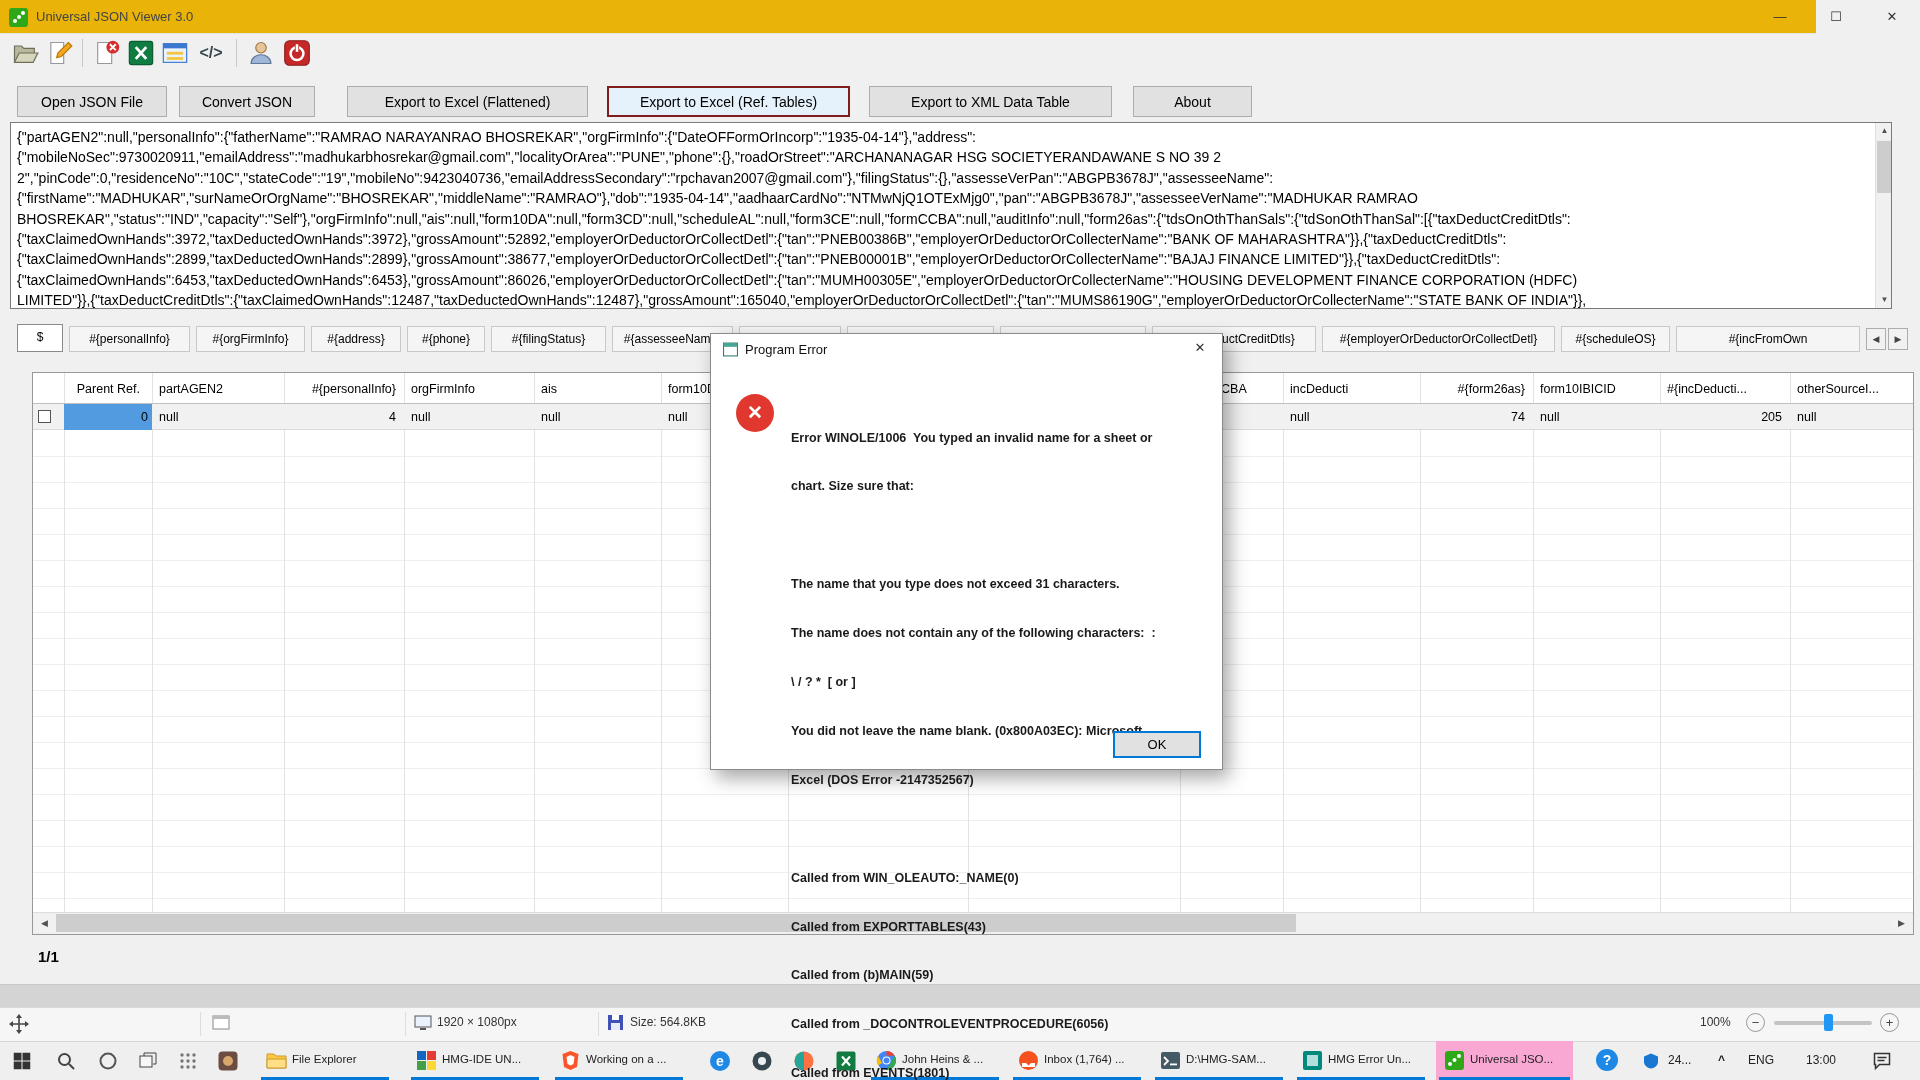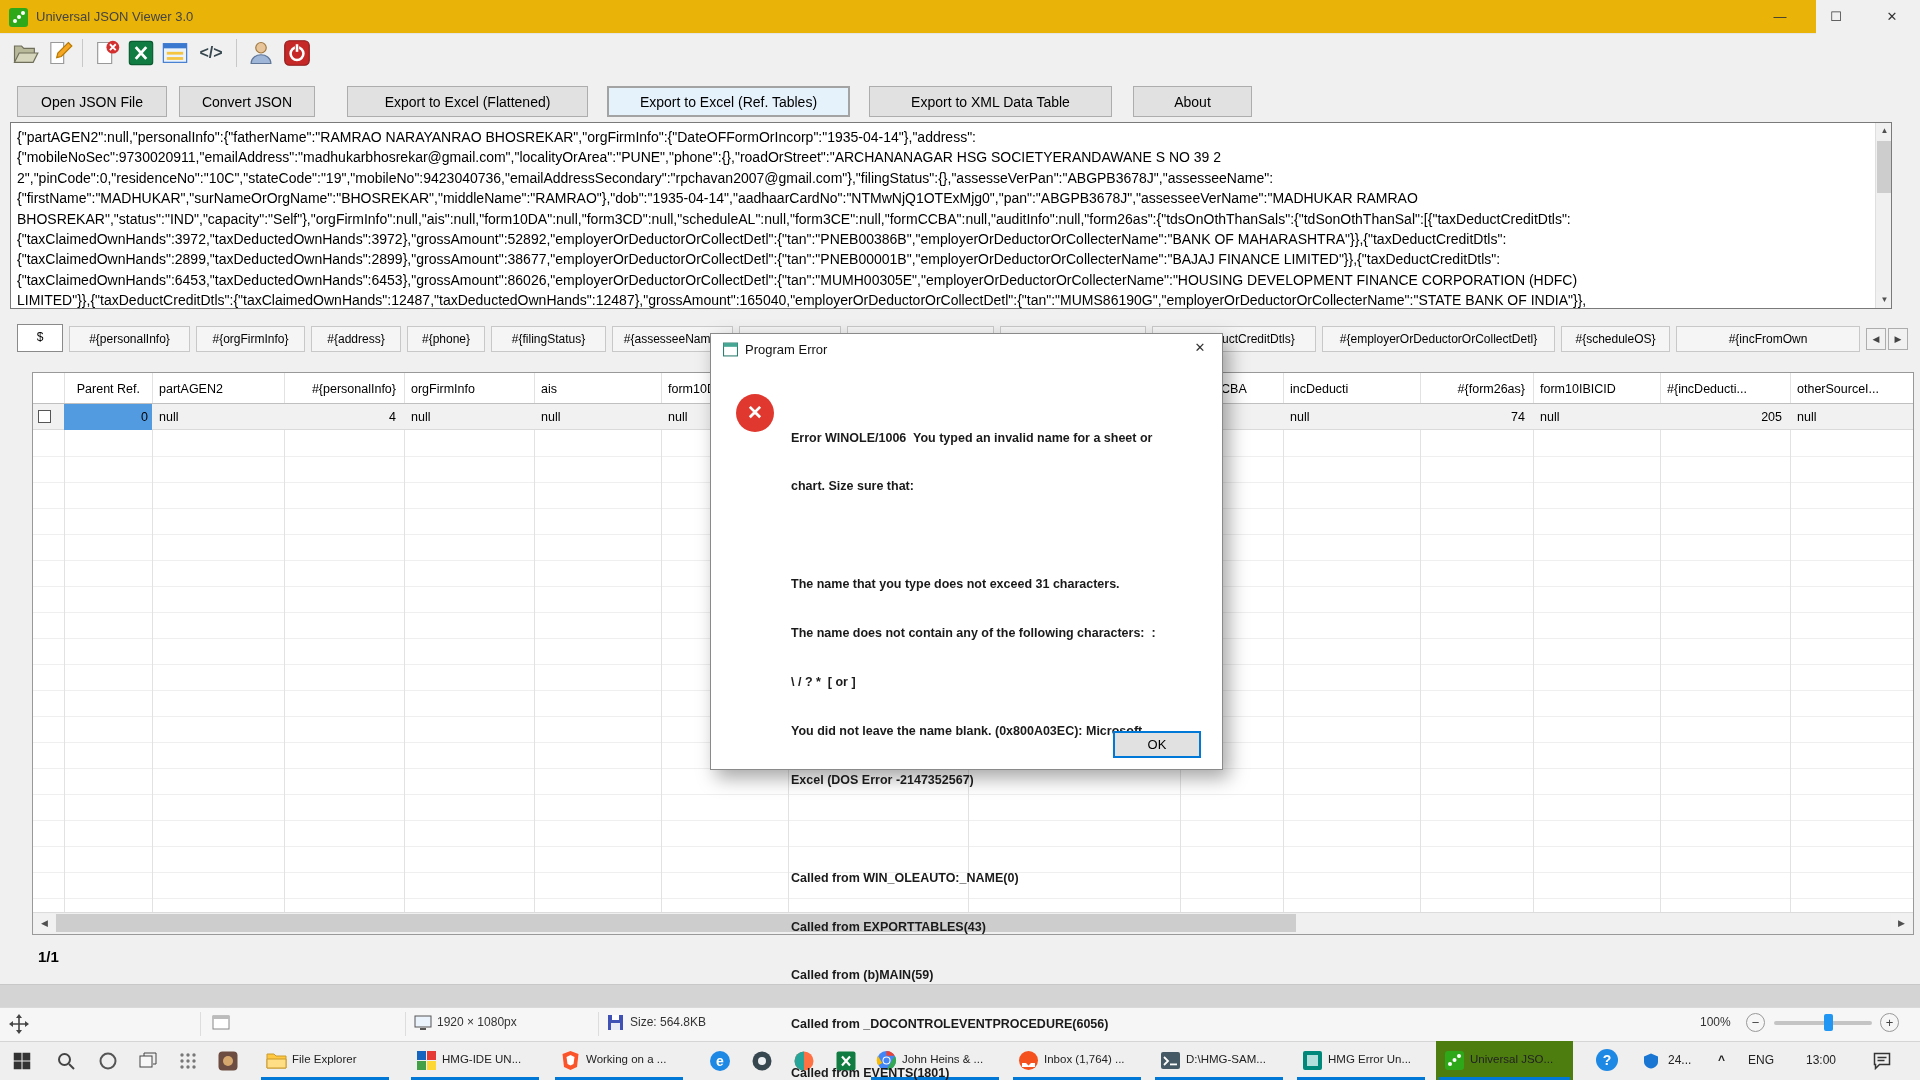--- a/index.html
+++ b/index.html
@@ -15,21 +15,21 @@
   .winbtn { top:0; width:56px; height:34px; text-align:center; line-height:34px; font-size:13px; color:#333; }
 
   
   .toolbar { left:0; top:34px; width:1920px; height:46px; background:#F0F0F0; }
   .tbico { top:4px; width:30px; height:30px; }
   .tbsep { top:5px; width:1px; height:28px; background:#C8C8C8; }
   .code-ico { font-weight:bold; font-size:16px; color:#37474F; line-height:30px; text-align:center; width:34px; }
 
   
   .abtn { top:86px; height:31px; background:#E1E1E1; border:1px solid #ADADAD; font-size:14px; text-align:center; color:#000; font-family:"Liberation Sans",sans-serif; }
-  .abtn.focused { border:2px solid #a3a3a3; background:#E5F1FB; }
+  .abtn.focused { border:2px solid #7f1d1d; background:#E5F1FB; }
 
   
   .jsonbox { left:10px; top:122px; width:1882px; height:187px; background:#fff; border:1px solid #7A7A7A; overflow:hidden; }
   .jline { position:absolute; left:6px; white-space:pre; font-size:14px; line-height:20.4px; width:1850px; overflow:hidden; }
   .vscroll { left:1864px; top:0px; width:17px; height:185px; background:#F0F0F0; border-left:1px solid #DFDFDF; }
   .sbtn { width:17px; height:16px; background:#F1F1F1; text-align:center; color:#505050; font-size:8px; line-height:16px; }
   .vthumb { left:1px; top:18px; width:15px; height:52px; background:#CDCDCD; }
 
   
   .tab { top:326px; height:26px; background:#F5F5F5; border:1px solid #C8C8C8; font-size:12px; text-align:center; line-height:24px; white-space:nowrap; overflow:hidden; }
@@ -76,21 +76,21 @@
   .zoomthumb { left:1824px; top:1014px; width:9px; height:17px; background:#2196F3; border-radius:2px; }
 
   
   .taskbar { left:0; top:1041px; width:1920px; height:39px; background:#EFEFEF; border-top:1px solid #D5D5D5; }
   .tb-ico { top:1041px; width:40px; height:39px; }
   .tb-ico svg, .tbico svg { position:absolute; left:50%; top:50%; transform:translate(-50%,-50%); }
   .tb-app { top:1041px; height:39px; font-size:11.5px; color:#222; white-space:nowrap; overflow:hidden; }
   .tb-app .lbl { position:absolute; left:34px; top:12px; }
   .tb-app .appico { position:absolute; left:8px; top:9px; width:21px; height:21px; }
   .tb-underline { position:absolute; left:3px; bottom:0; right:3px; height:3px; background:#0078D7; }
-  .tb-app.active { background:#4d7c0f; }
+  .tb-app.active { background:#f9a8d4; }
   .tray-text { top:1053px; font-size:12px; color:#222; }
 </style>
 </head>
 <body>
 
 <div class="a titlebar">
   <div class="a app-icon">
     <i style="left:4px;top:11px;"></i>
       <i style="left:8px;top:7px;"></i>
       <i style="left:12px;top:3px;"></i>

